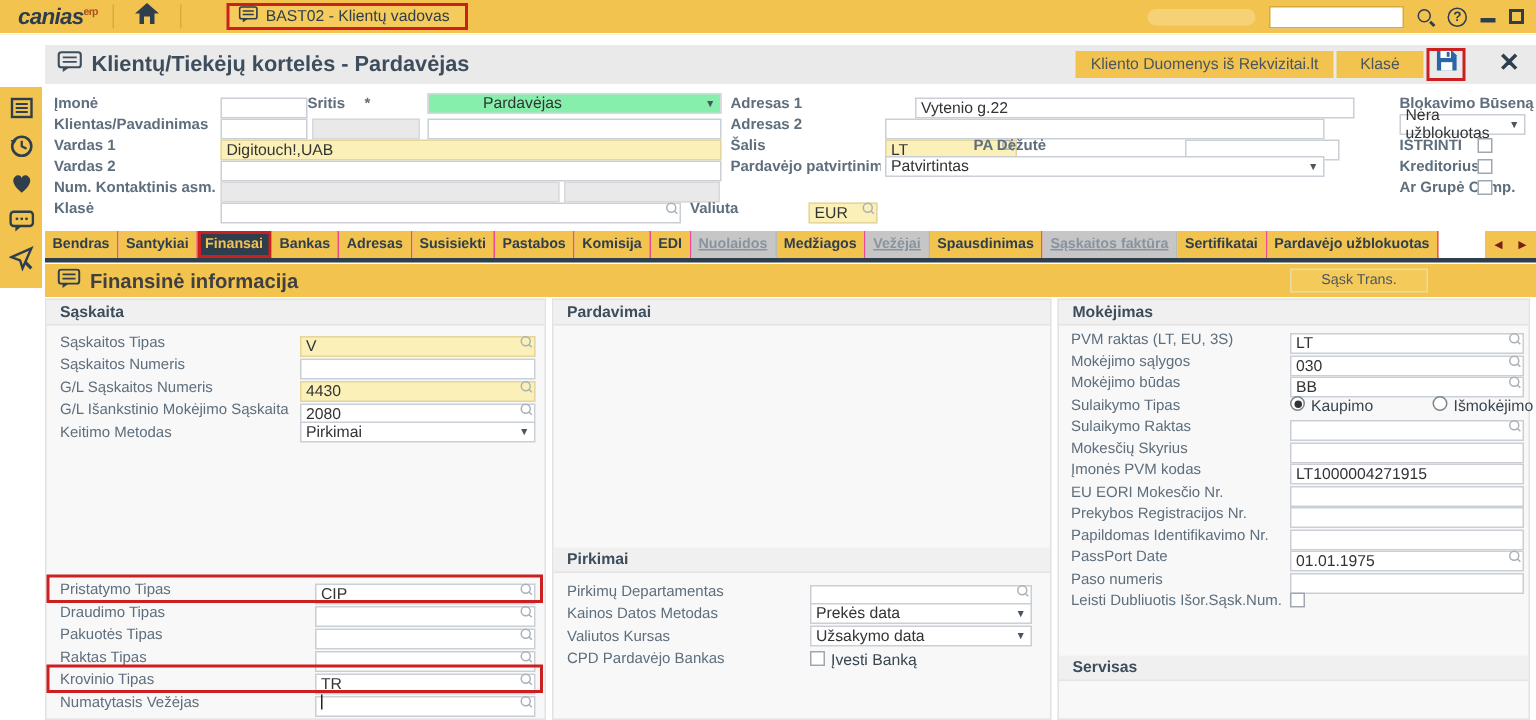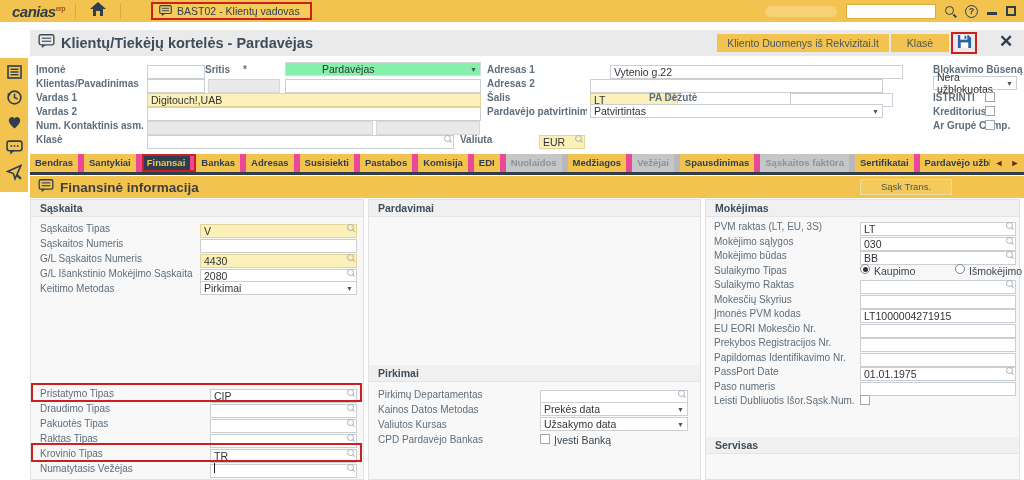--- a/index.html
+++ b/index.html
@@ -48,22 +48,22 @@
   .dd.gy { background:#86efac; border-color:#D8D8D8;padding-left:36px; }
   .dd .arr { margin-left:auto; font-size:7px; color:#4A5560; }
   .cb { position:absolute; width:10px; height:10px; border:1px solid #9FA8B0; background:#fff; cursor:pointer; }
   .radio { position:absolute; width:10px; height:10px; border:1px solid #7A858E; border-radius:50%; background:#fff; cursor:pointer; }
   .radio.sel::after { content:""; display:block; width:5px; height:5px; background:#333; border-radius:50%; margin:1.5px; }
   .rlabel { position:absolute; font-size:10.5px; color:#3A464F; white-space:nowrap; }
   .caret { position:absolute; left:4px; top:2px; width:1px; height:10px; background:#222; }
 
   
   .tabs { position:absolute; left:30px; top:154px; width:994px; height:18px; display:flex; overflow:hidden; padding-right:34px; }
-  .tab { background:#F2C44F; border-right:6px solid #ec4899; color:#2F3E4D; font-weight:bold; font-size:9.5px; line-height:18px; padding:0 5px; white-space:nowrap; cursor:pointer; }
-  .tab.disabled { background:#C6C6C6; color:#8794A0; border-right-color:#B9B9B9; }
+  .tab { background:#F2C44F; border-right:1px solid #ec4899; color:#2F3E4D; font-weight:bold; font-size:9.5px; line-height:18px; padding:0 5px; white-space:nowrap; cursor:pointer; }
+  .tab.disabled { background:#C6C6C6; color:#8794A0; border-right-color:#B9B9B9;text-decoration:underline; }
   .tab.active { background:#2F3E4D; color:#F2C44F; outline:2px solid #CC1F1F; outline-offset:-2px; }
   .tabscroll { position:absolute; right:0; top:154px; height:18px; width:34px; background:#F2C44F; display:flex; align-items:center; justify-content:center; gap:7px; color:#7A1F14; font-size:9px; }
   .tabscroll span { cursor:pointer; }
   .tabline { position:absolute; left:30px; top:172px; width:994px; height:3px; background:#2F3E4D; }
 
   
   .secband { position:absolute; left:30px; top:176px; width:994px; height:22px; background:#F2C44F; }
   .sectitle { position:absolute; left:8px; top:3px; display:flex; align-items:center; gap:6px; font-size:13.5px; font-weight:bold; color:#404040; }
   .sask-trans { position:absolute; left:830px; top:3px; width:92px; height:16px; background:#F4CA5A; border:1px solid #E9DCA2; font-size:9.5px; color:#4A5560; text-align:center; line-height:14px; cursor:pointer; }
 

